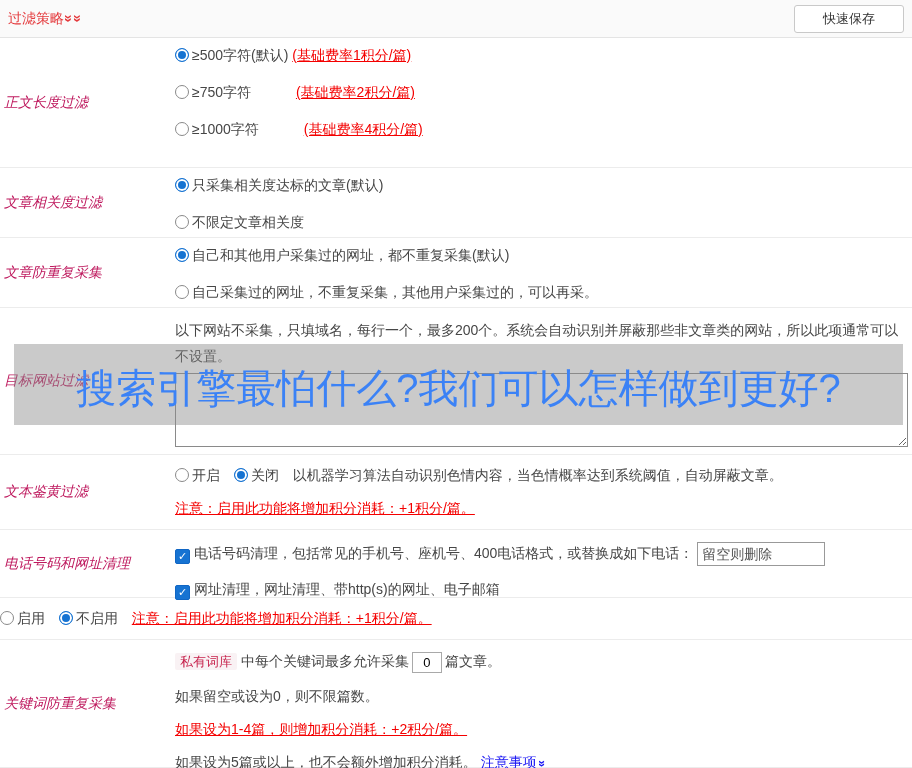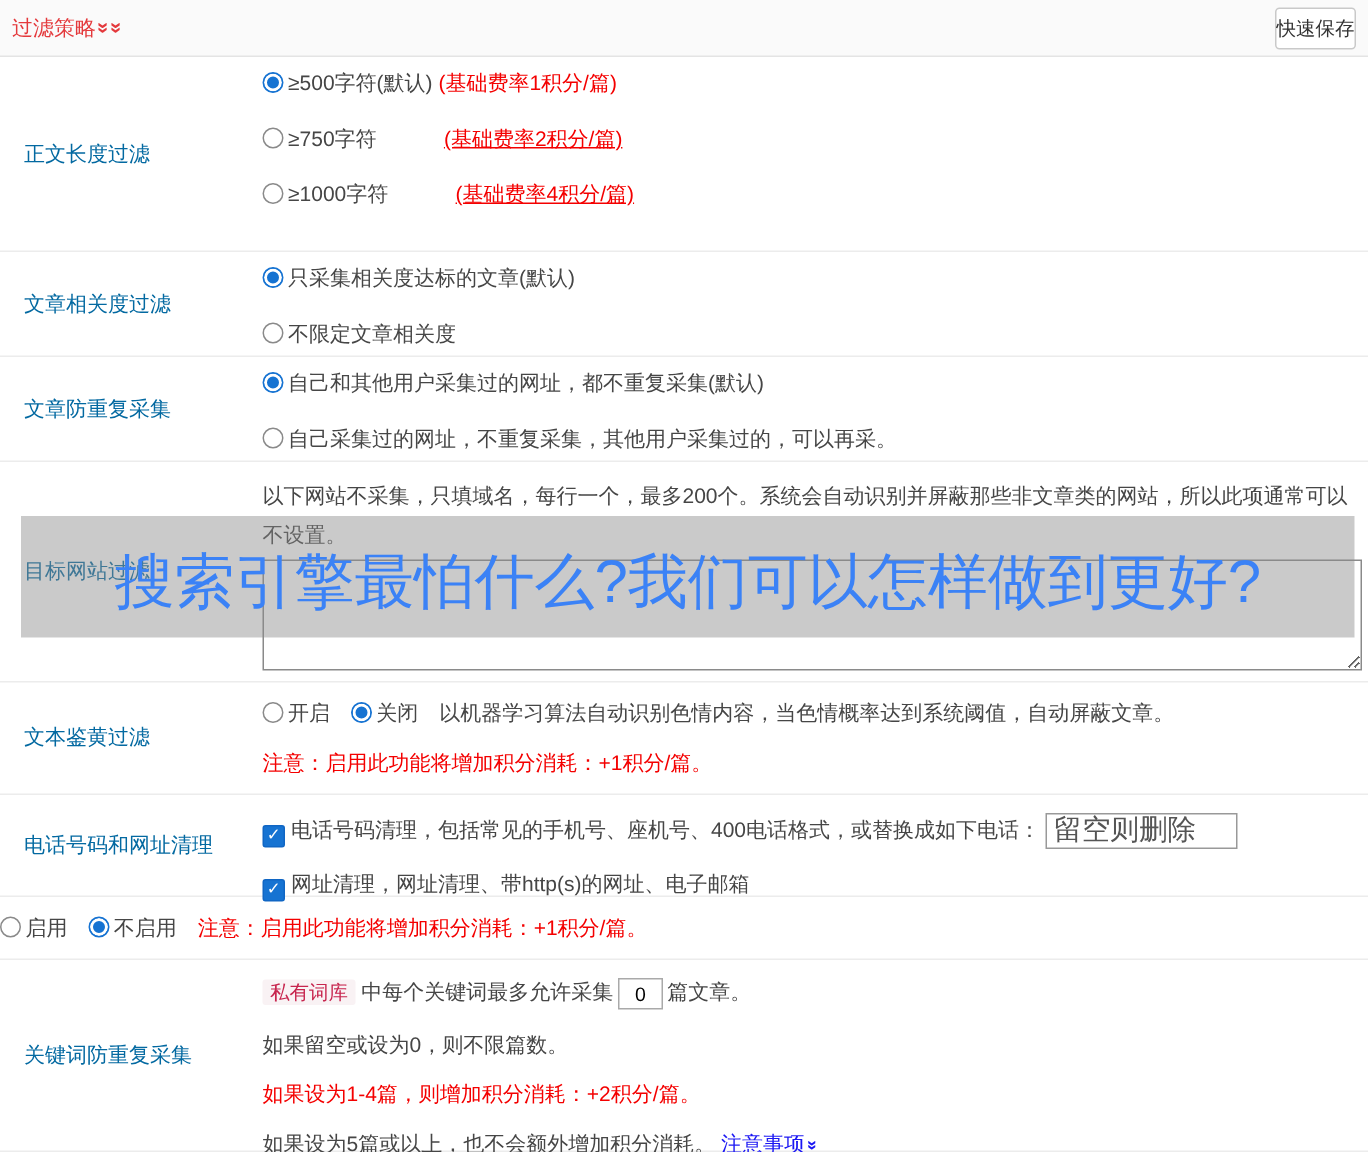--- a/index.html
+++ b/index.html
@@ -12,28 +12,28 @@
   
   .topbar{
     height:38px;box-sizing:border-box;display:flex;align-items:center;
     justify-content:space-between;padding:0 8px;background:#fafafa;
     border-bottom:1px solid #e4e4e4;
   }
   .title-wrap{color:#e4393c;cursor:pointer;}
   .chev{display:inline-block;transform:rotate(90deg);font-weight:bold;margin-left:2px;letter-spacing:-1px;}
   .save-btn{
     background:#fff;border:1px solid #c9c9c9;border-radius:3px;
-    padding:4px 0;font-size:13px;color:#333;cursor:pointer;
+    padding:4px 28px;font-size:13px;color:#333;cursor:pointer;
     font-family:Liberation Serif, serif;
   }
   
   .row{display:flex;border-bottom:1px solid #ececec;box-sizing:border-box;}
   .row-label{
-    flex:0 0 175px;width:175px;box-sizing:border-box;padding-left:16px;
-    display:flex;align-items:center;color:#0369a1;
+    flex:0 0 175px;width:175px;box-sizing:border-box;padding-left:4px;
+    display:flex;align-items:center;color:#be185d;font-style:italic;
   }
   .row-content{flex:1;padding:9px 4px 0 0;box-sizing:border-box;}
   .r1{height:130px}.r2{height:70px}.r3{height:70px}.r4{height:147px}
   .r5{height:75px}.r6{height:68px}.r7{height:42px}.r8{height:128px}
   .line{margin:3px 0 15px;}
   .opt{margin:0 0 19px;cursor:pointer;}
   .opt-inline{display:inline-block;margin-right:10px;cursor:pointer;}
   
   .radio{
     display:inline-block;width:14px;height:14px;border-radius:50%;
@@ -44,28 +44,28 @@
     border:1px solid #1673d2;background:#1673d2;
     box-shadow:inset 0 0 0 2px #fff;
   }
   
   .checkbox{
     display:inline-block;width:15px;height:15px;box-sizing:border-box;
     background:#1673d2;border:1px solid #1066c4;border-radius:2px;
     color:#fff;font-size:11px;line-height:13px;text-align:center;
     vertical-align:-2px;margin-right:4px;cursor:pointer;
   }
-  .red{color:#f40000;}
+  .red{color:#f40000;text-decoration:underline;}
   .u{text-decoration:underline;margin-left:41px;}
   .badge{
     color:#c7254e;background:#f9f2f4;padding:1px 5px;border-radius:2px;
     font-size:13px;
   }
   .text-input{
-    width:118px;height:20px;border:1px solid #999;font-size:19px;
+    width:118px;height:20px;border:1px solid #999;font-size:14px;
     padding:1px 4px;color:#333;vertical-align:middle;box-sizing:content-box;
     font-family:inherit;
   }
   .text-input::placeholder{color:#555;}
   .num-input{
     width:24px;height:17px;border:1px solid #a9a9a9;text-align:center;
     font-size:13px;vertical-align:middle;margin:0 3px;font-family:inherit;
   }
   .desc{line-height:26px;}
   .site-textarea{

